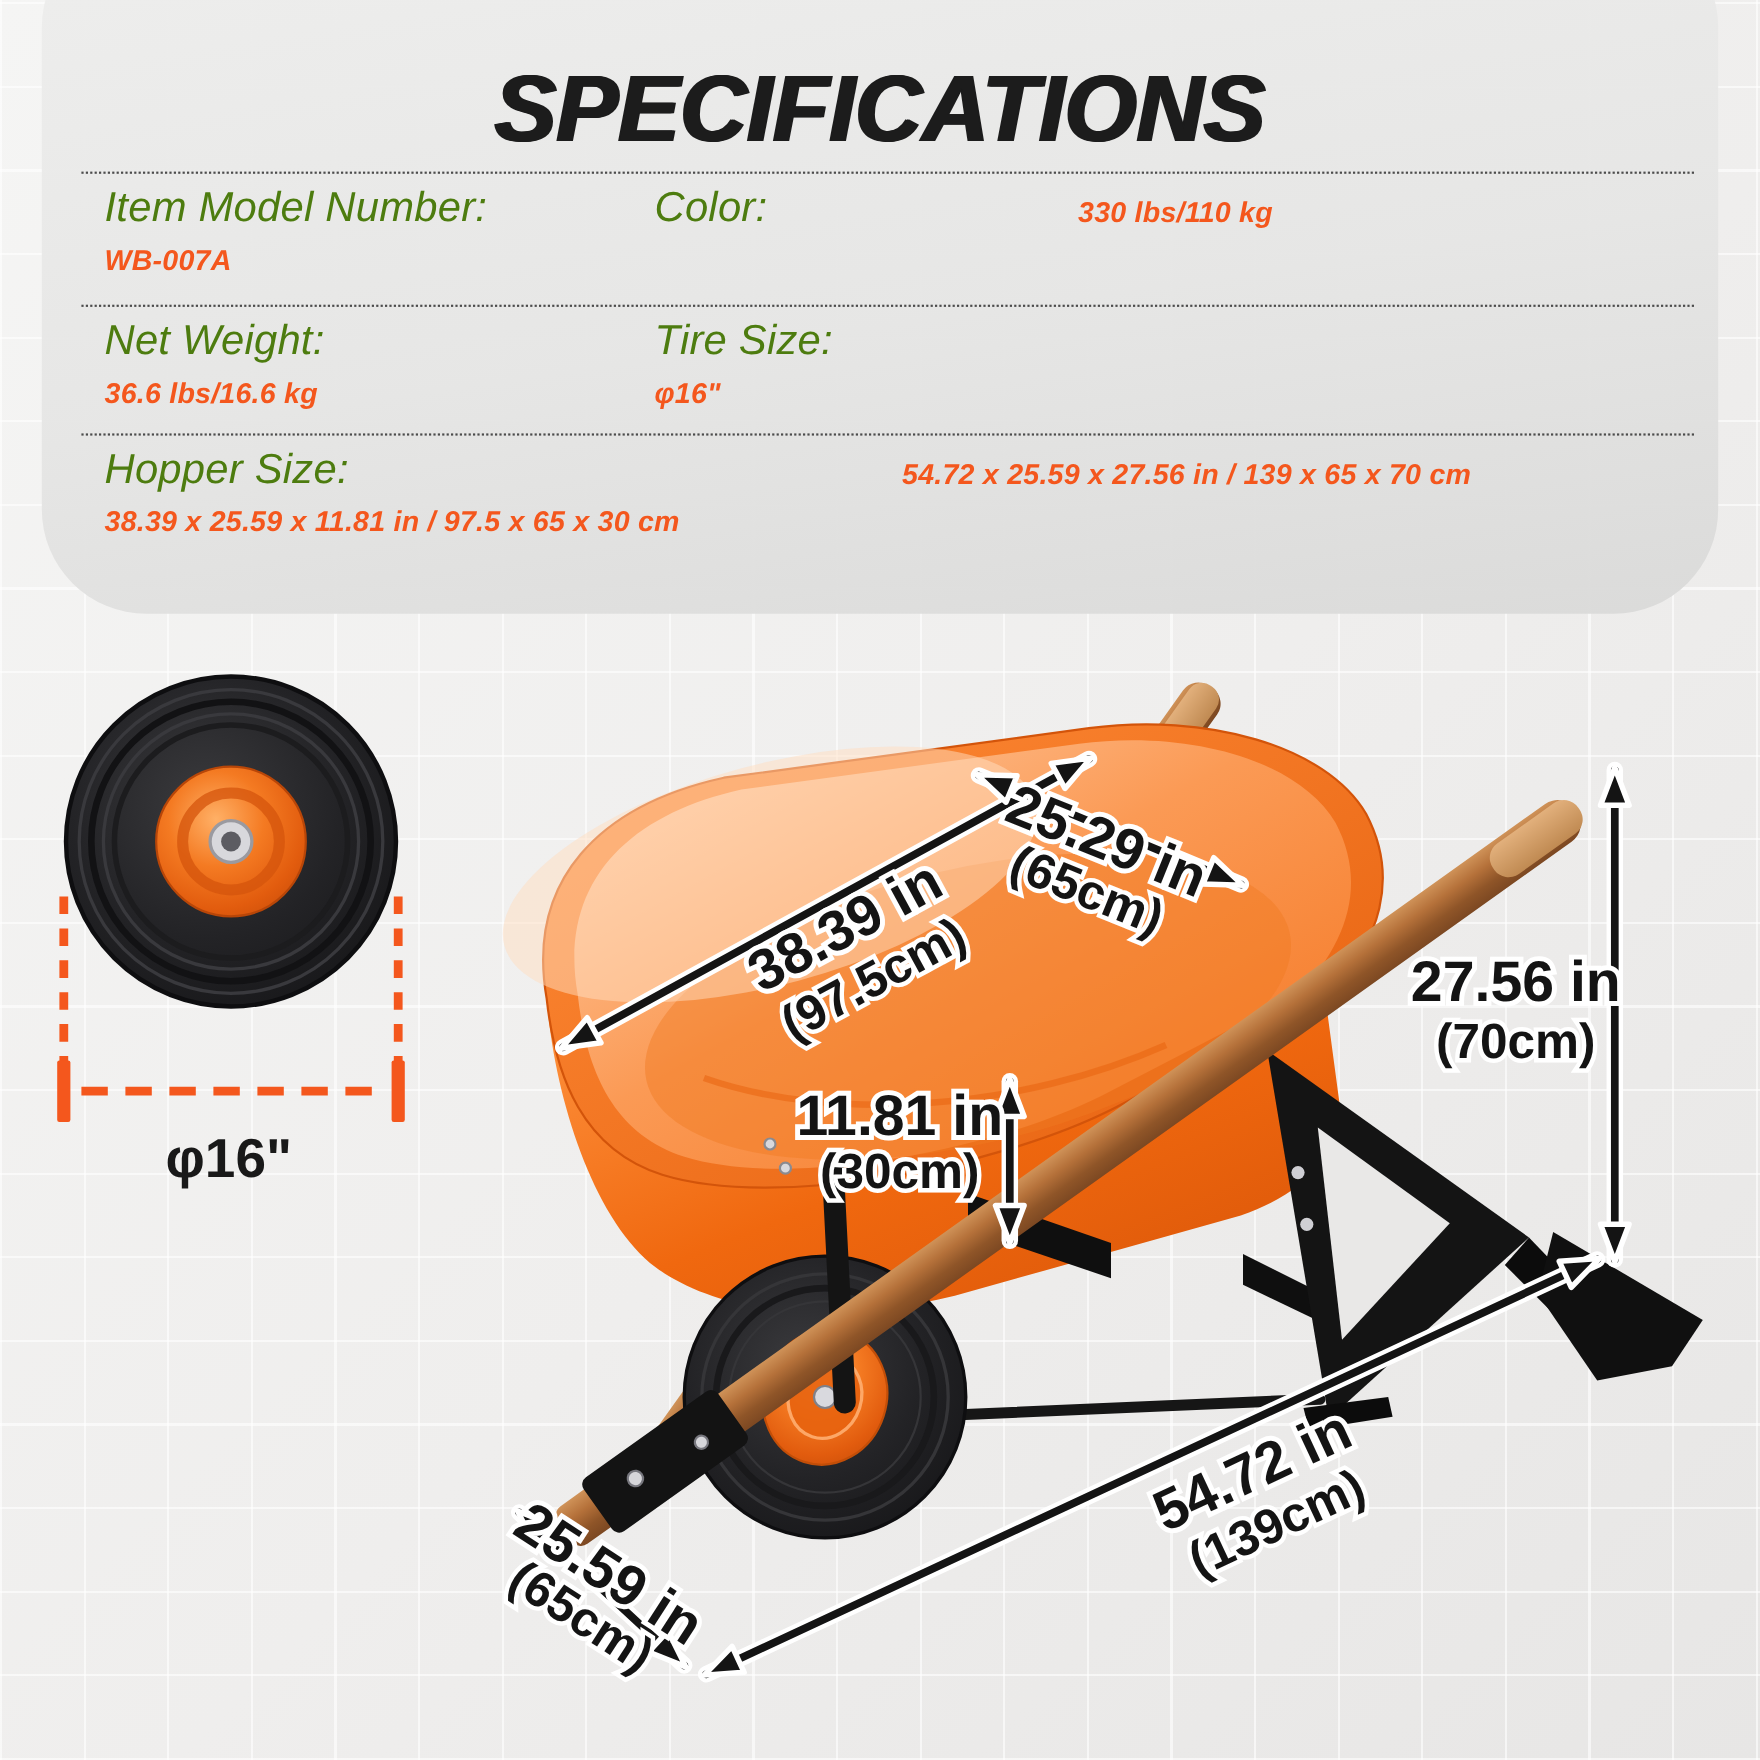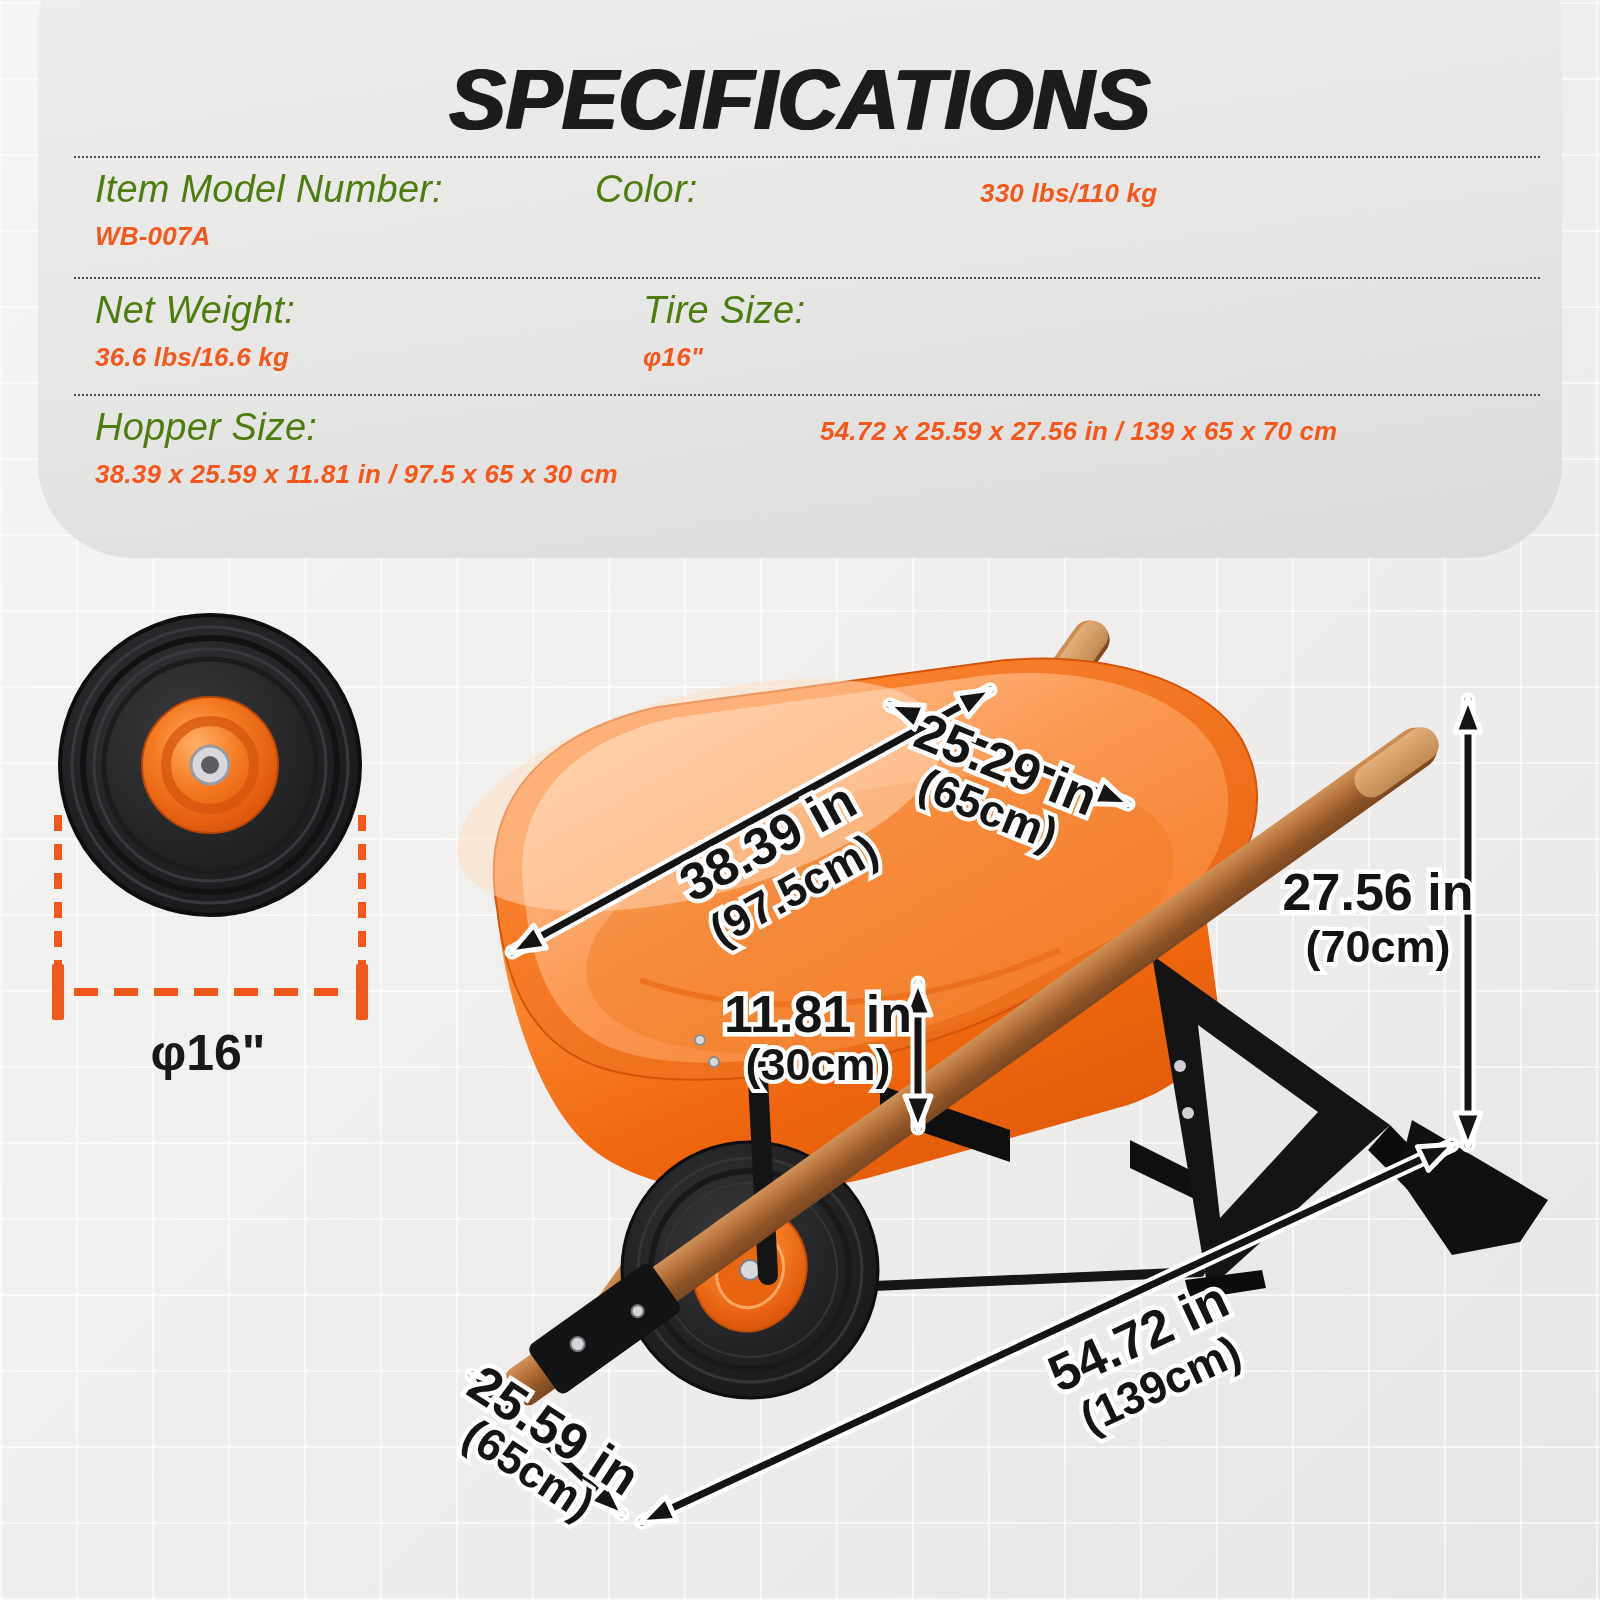--- a/index.html
+++ b/index.html
@@ -19,21 +19,21 @@
   .title{
     position:absolute;top:50px;left:0;width:1600px;text-align:center;
     font-size:86px;font-weight:bold;font-style:italic;color:#1c1c1c;
     text-shadow:1.5px 0 0 #1c1c1c,-1.5px 0 0 #1c1c1c;
     transform:scaleX(.98);
   }
   .sep{position:absolute;left:74px;width:1466px;height:0;border-top:2px dotted #4c4c4c;}
   #sep1{top:156px}#sep2{top:277px}#sep3{top:394px}
   .spec-row{position:absolute;left:95px;width:1460px;display:grid;}
   #row1{top:168px;grid-template-columns:500px 385px 1fr;}
-  #row2{top:289px;grid-template-columns:500px 385px 1fr;gap:48px;}
+  #row2{top:289px;grid-template-columns:500px 385px 1fr;}
   #row3{top:406px;grid-template-columns:725px 1fr;}
   .spec-label{font-size:38px;font-style:italic;color:#4d7c0f;letter-spacing:.2px;}
   .spec-value{font-size:26px;font-style:italic;font-weight:bold;color:#f4571d;margin-top:10px;letter-spacing:.2px;}
   #illustration{position:absolute;left:0;top:500px;}
   .dim-in{font-size:52px;font-weight:bold;fill:#141414;stroke:#ffffff;stroke-width:9px;paint-order:stroke;text-anchor:middle;}
   .dim-cm{font-size:45px;font-weight:bold;fill:#141414;stroke:#ffffff;stroke-width:8px;paint-order:stroke;text-anchor:middle;}
   .arrow-w{stroke:#ffffff;stroke-width:15;stroke-linecap:round;}
   .arrow-b{stroke:#141414;stroke-width:7;stroke-linecap:round;}
   .head{fill:#141414;stroke:#ffffff;stroke-width:5;stroke-linejoin:round;}
   .dash{stroke:#f4571d;stroke-width:8;fill:none;}

